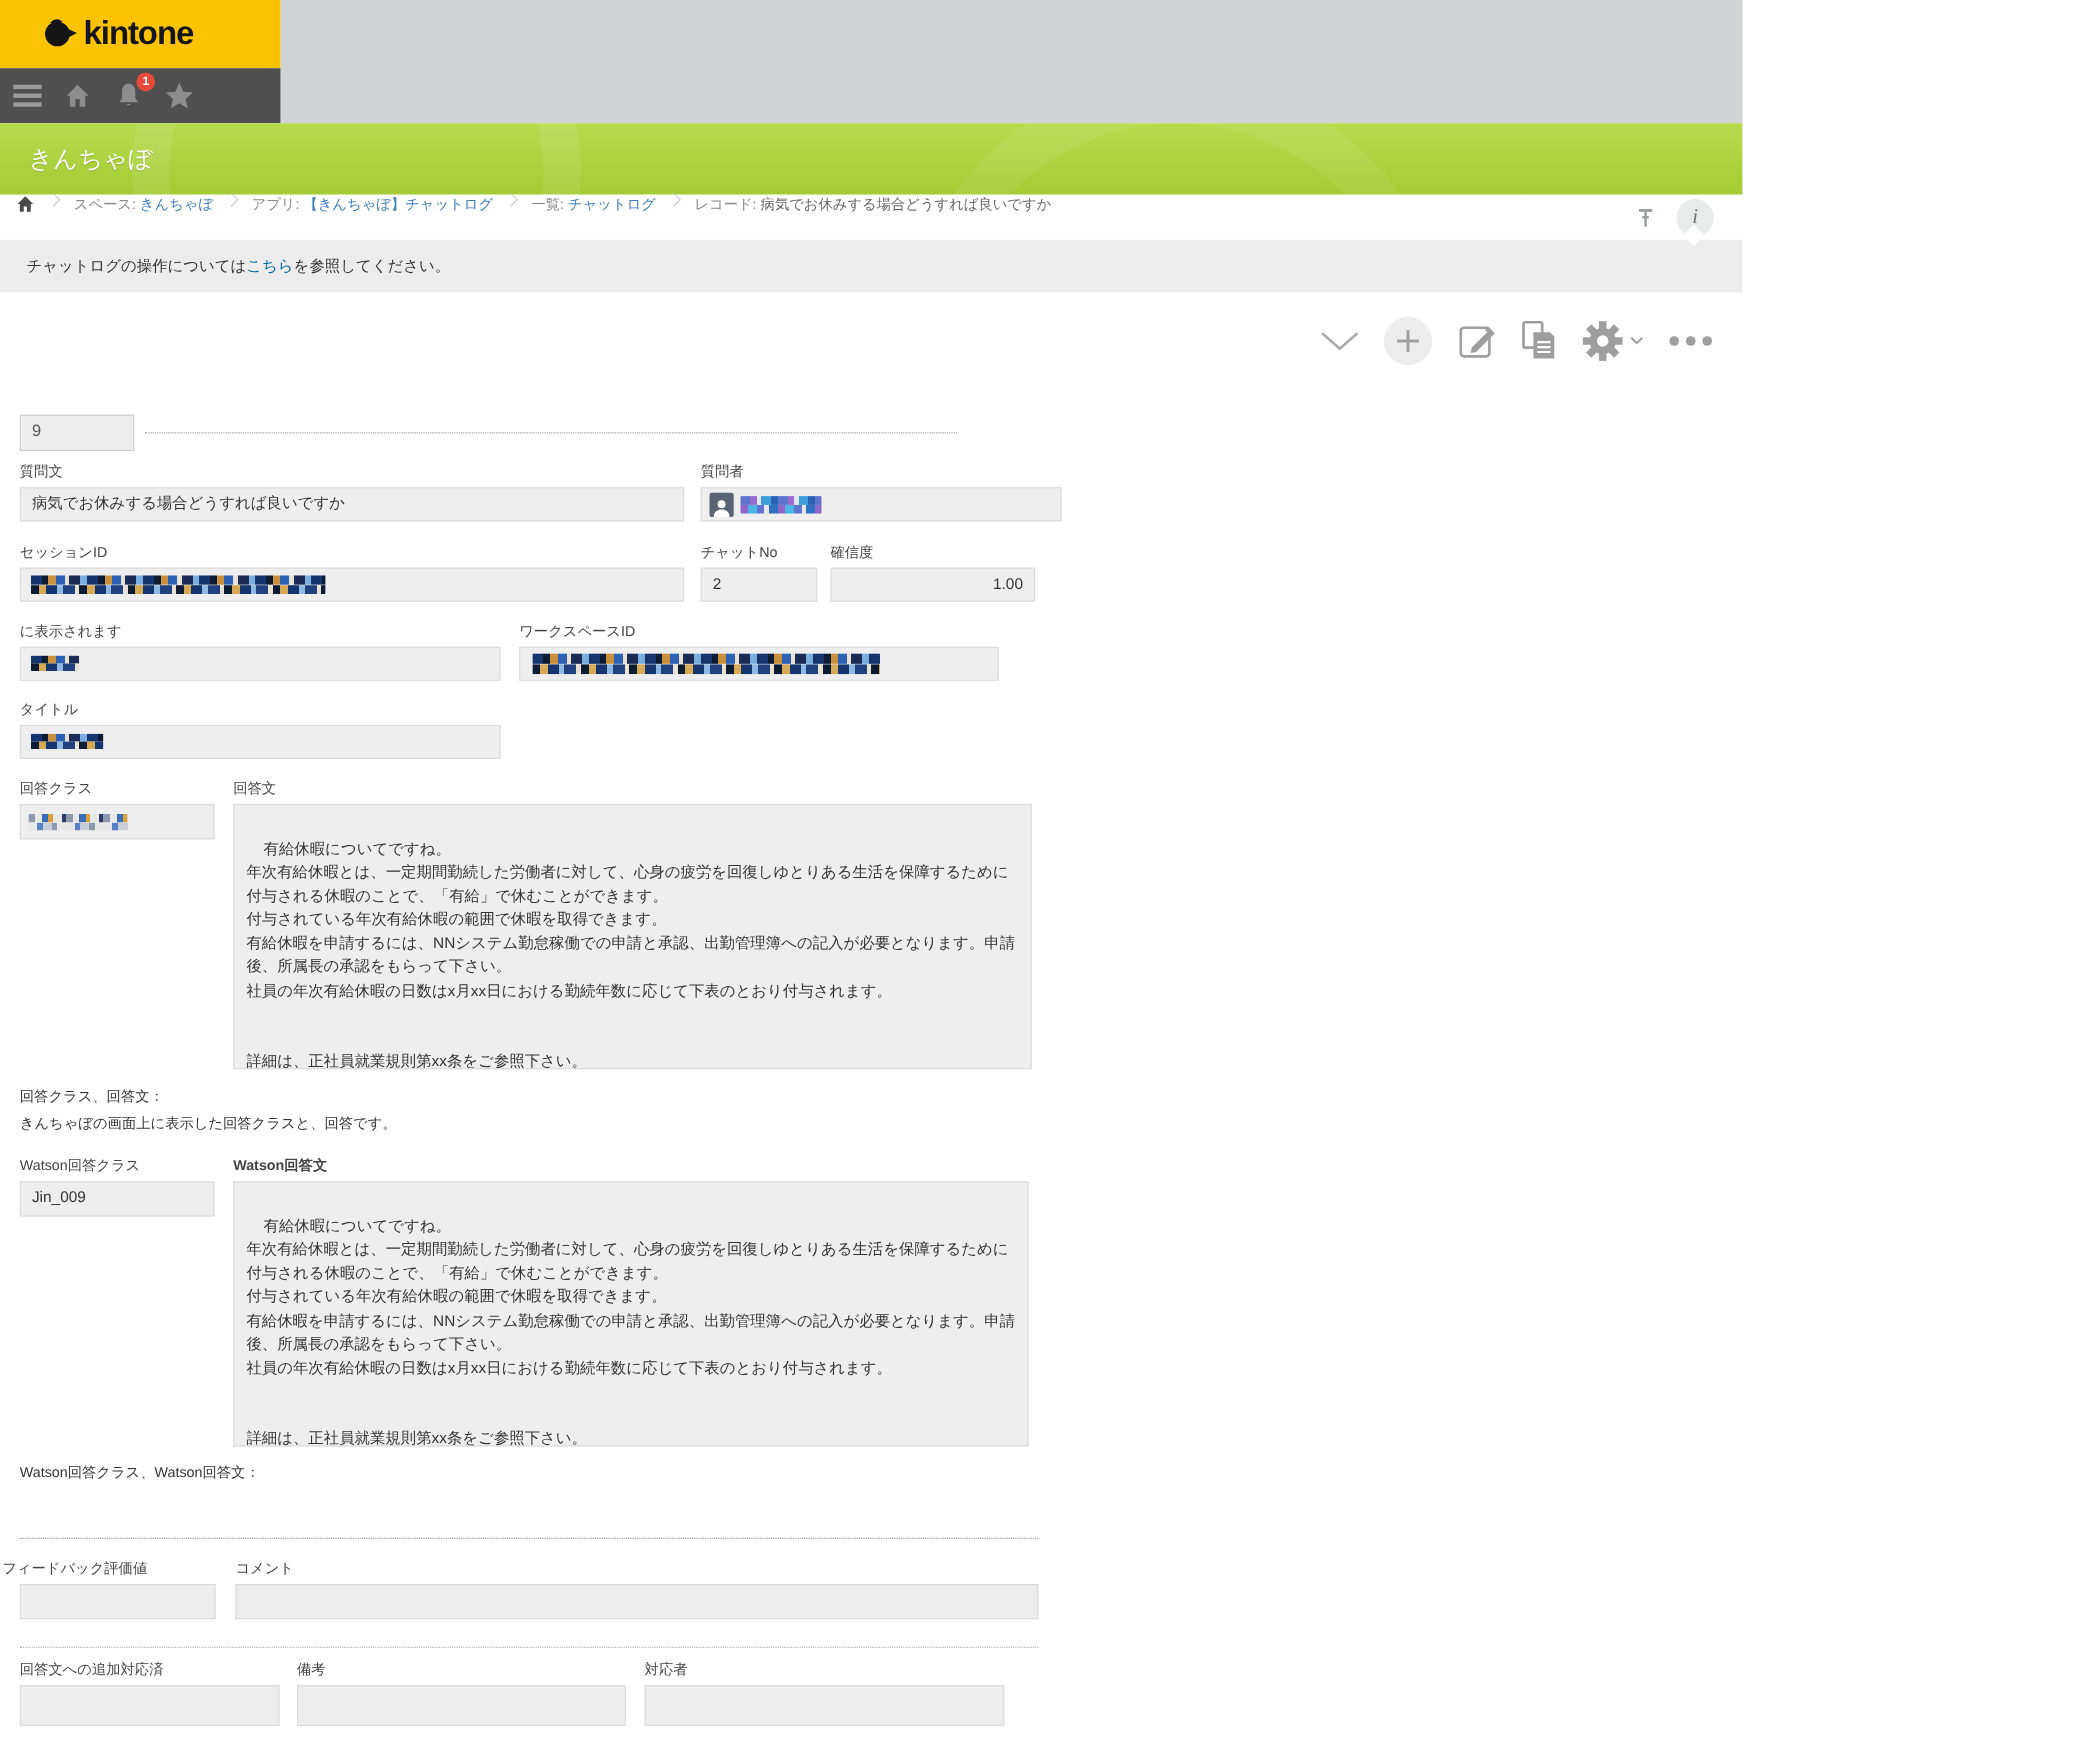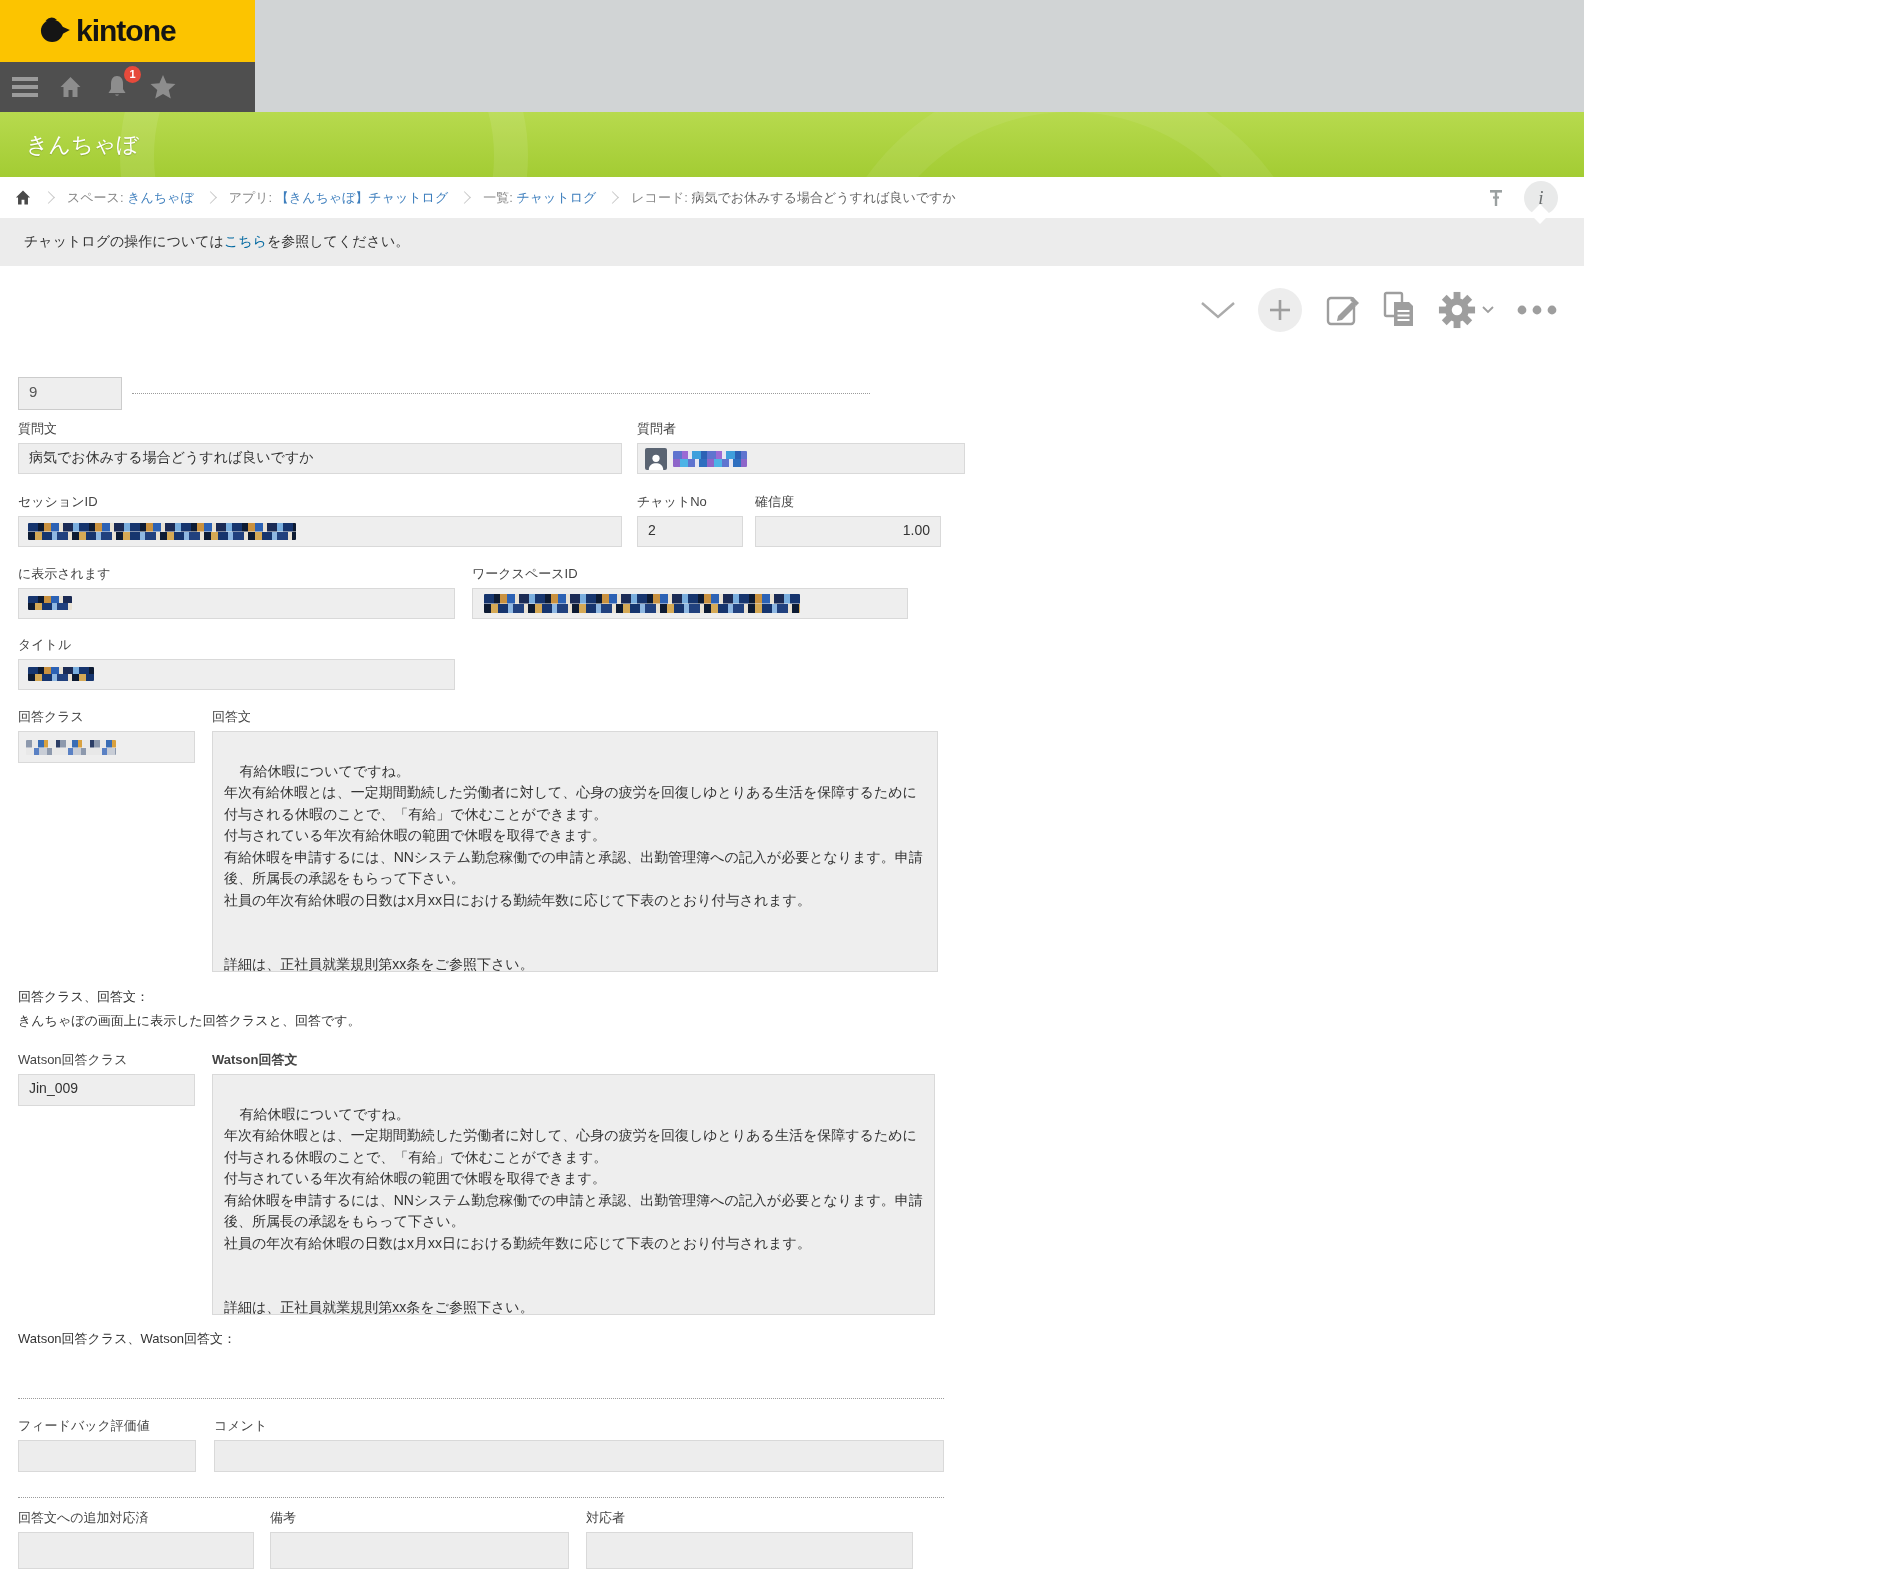--- a/index.html
+++ b/index.html
@@ -17,21 +17,21 @@
   .dark-bar .hicon:first-child { margin-left:12px; }
   .badge { position:absolute; top:-9px; right:-9px; min-width:17px; height:17px; border-radius:9px; background:#e64a3b; color:#fff; font-size:11px; line-height:17px; text-align:center; font-weight:bold; }
 
   
   .green-bar { position:absolute; left:0; top:112px; width:1584px; height:65px; background:linear-gradient(#b7da4e,#a3cc33); overflow:hidden; }
   .green-bar::before { content:""; position:absolute; left:120px; top:-160px; width:340px; height:340px; border:34px solid rgba(255,255,255,0.09); border-radius:50%; }
   .green-bar::after { content:""; position:absolute; left:820px; top:-40px; width:420px; height:420px; border:40px solid rgba(255,255,255,0.07); border-radius:50%; }
   .space-title { position:absolute; left:26px; top:18px; font-size:22px; color:#fff; text-shadow:0 1px 1px rgba(0,0,0,0.18); z-index:2; }
 
   
-  .crumb-bar { position:absolute; left:0; top:177px; width:1584px; height:41px; background:#fff; display:flex; align-items:center; font-size:13px; }
+  .crumb-bar { position:absolute; left:0; top:177px; width:1584px; height:41px; background:#fff; display:flex; align-items:flex-start; font-size:13px; }
   .crumb-home { margin-left:14px; display:flex; align-items:center; cursor:pointer; }
   .crumb-sep { width:9px; height:9px; border-top:1px solid #c9c9c9; border-right:1px solid #c9c9c9; transform:rotate(45deg); margin:0 14px 0 12px; flex:0 0 auto; }
   .crumb-prefix { color:#888; }
   .crumb-link { color:#3d7ebd; cursor:pointer; }
   .crumb-current { color:#666; }
   .crumb-right { position:absolute; right:26px; top:0; height:41px; display:flex; align-items:center; gap:18px; }
   .pin-btn { cursor:pointer; display:flex; align-items:center; }
   .info-btn { position:relative; width:34px; height:34px; border-radius:50%; background:#e9eaea; color:#6b6f70; font-family:"Liberation Serif","DejaVu Serif",serif; font-style:italic; font-size:19px; display:flex; align-items:center; justify-content:center; cursor:pointer; }
   .info-notch { position:absolute; left:1533px; top:207px; width:14px; height:14px; background:#fff; transform:rotate(45deg); z-index:3; }
 
@@ -302,21 +302,21 @@
 社員の年次有給休暇の日数はx月xx日における勤続年数に応じて下表のとおり付与されます。
 
 
 詳細は、正社員就業規則第xx条をご参照下さい。</span>
     <br>
   </div>
 
   <div class="note-title" style="left:18px; top:1330px;">Watson回答クラス、Watson回答文：</div>
 
   <div class="dotted" style="left:18px; top:1398px; width:926px;"></div>
-  <div class="lbl" style="left:18px; top:1417px;">フィードバック評価値</div>
+  <div class="lbl" style="left:2px; top:1417px;">フィードバック評価値</div>
   <div class="fbox empty" style="left:18px; top:1440px; width:178px; height:32px;"></div>
   <div class="lbl" style="left:214px; top:1417px;">コメント</div>
   <div class="fbox empty" style="left:214px; top:1440px; width:730px; height:32px;"></div>
 
   <div class="dotted" style="left:18px; top:1497px; width:926px;"></div>
   <div class="lbl" style="left:18px; top:1509px;">回答文への追加対応済</div>
   <div class="fbox empty" style="left:18px; top:1532px; width:236px; height:37px;"></div>
   <div class="lbl" style="left:270px; top:1509px;">備考</div>
   <div class="fbox empty" style="left:270px; top:1532px; width:299px; height:37px;"></div>
   <div class="lbl" style="left:586px; top:1509px;">対応者</div>

